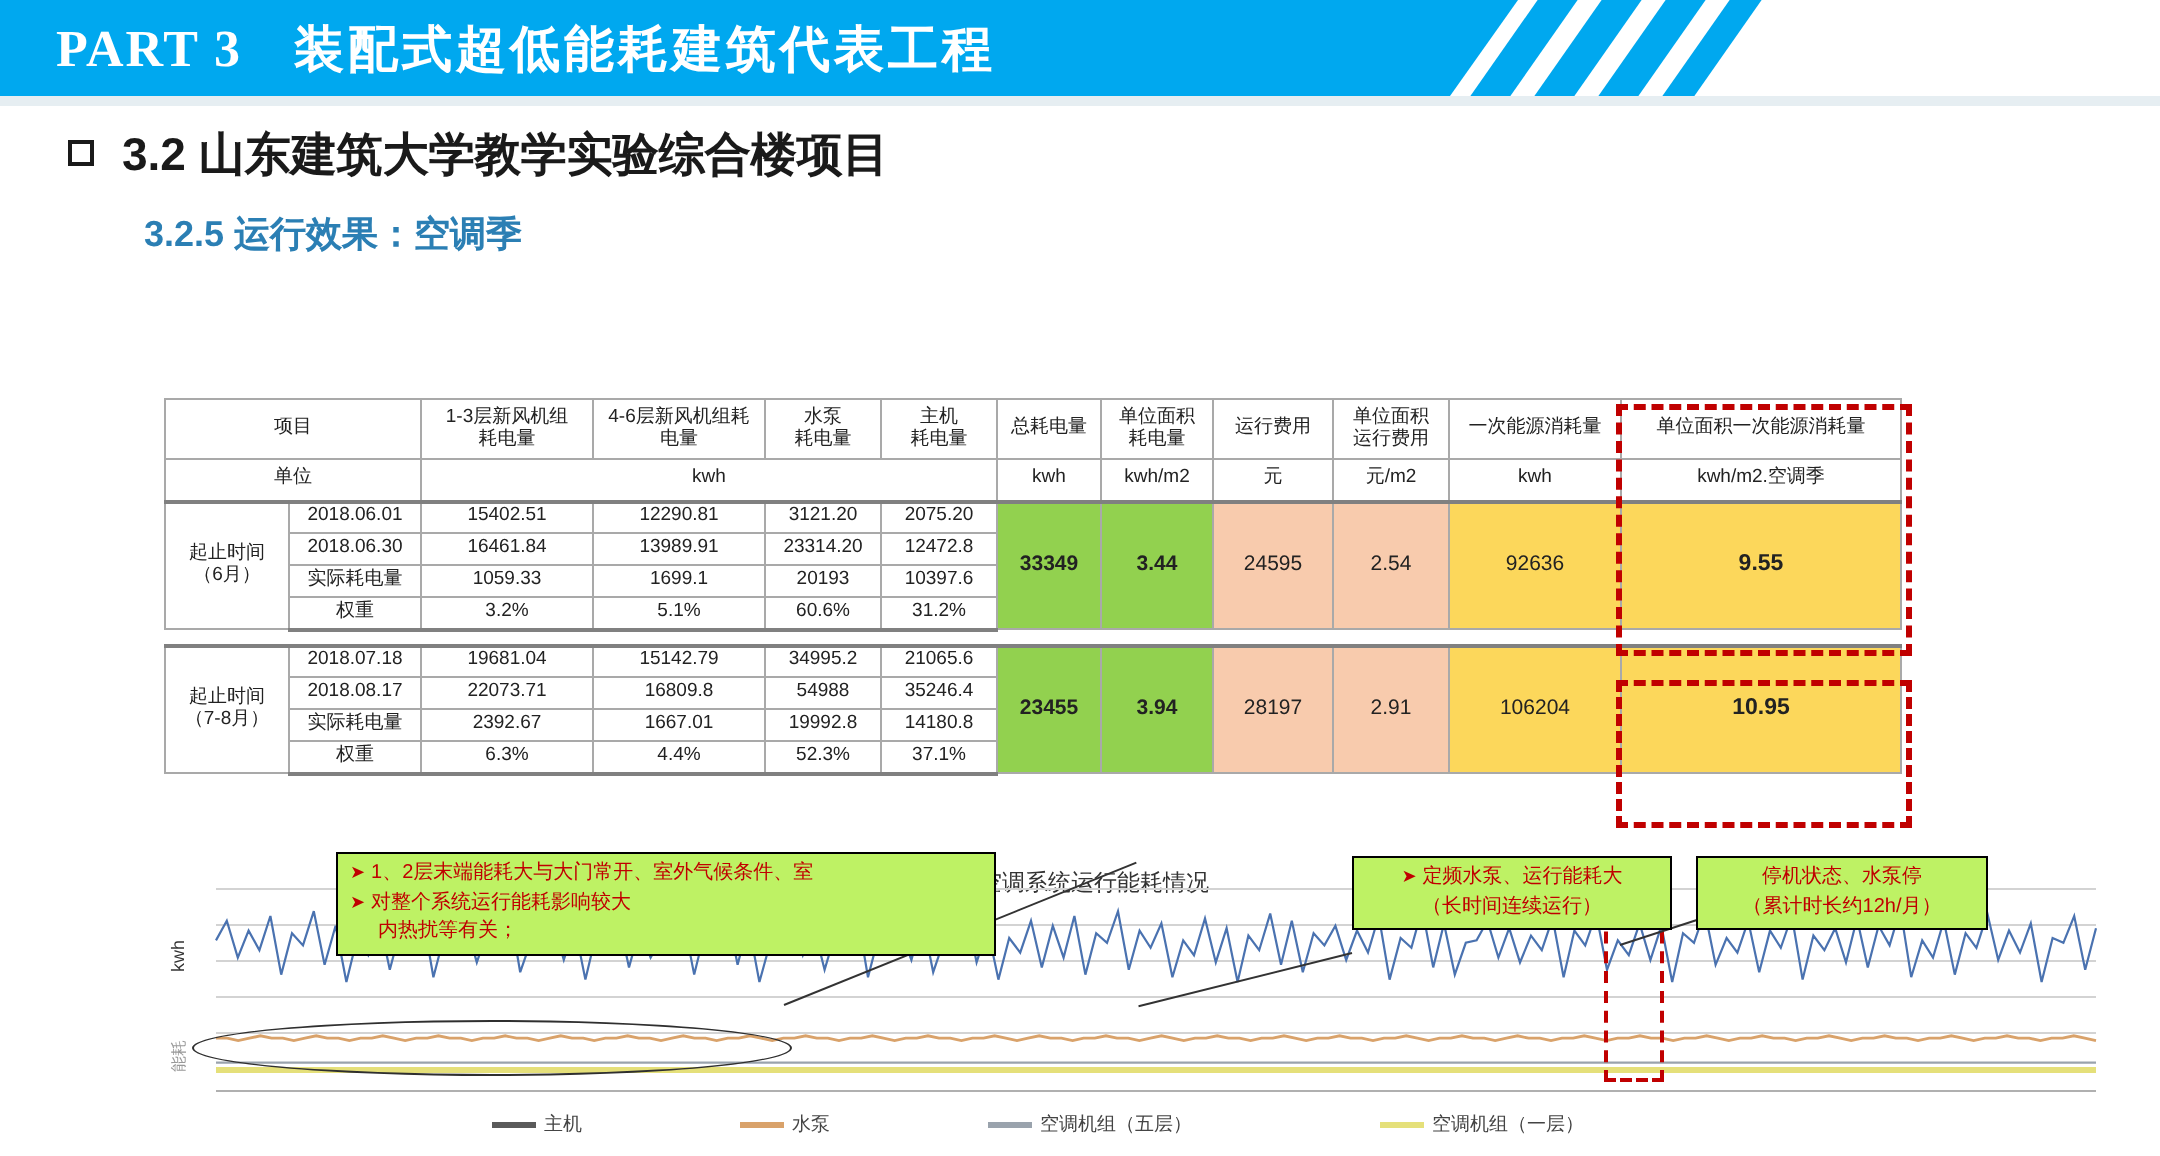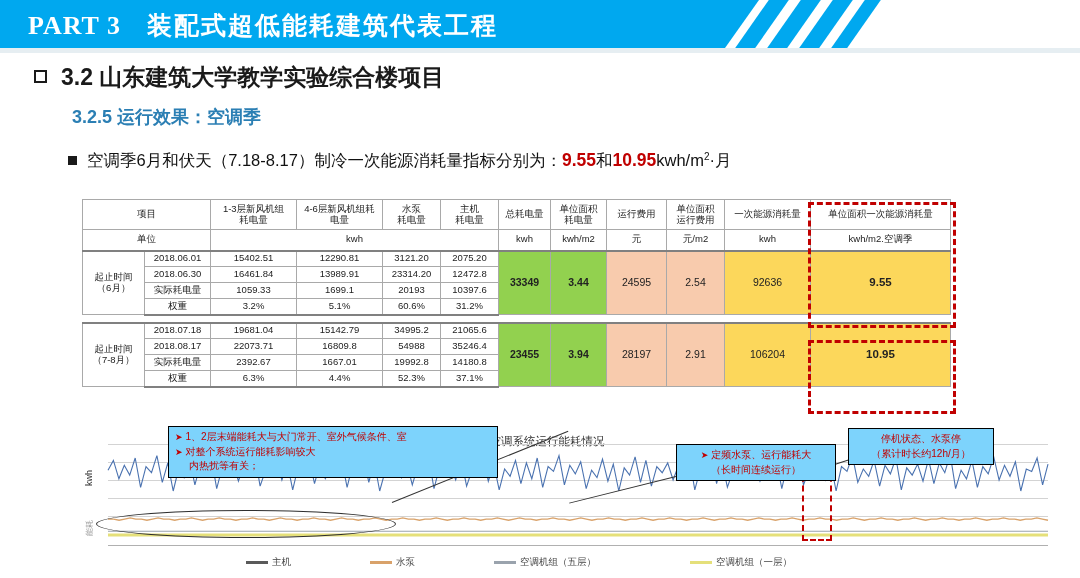--- a/index.html
+++ b/index.html
@@ -127,21 +127,21 @@
     white-space:nowrap;
   }
   .chart-title {
     position:absolute; left:455px; top:10px;
     font-size:11.5px; color:#333; white-space:nowrap;
     font-family:"Liberation Serif","DejaVu Serif",serif;
   }
 
   
   .callout {
-    position:absolute; background:#7dd3fc; border:1px solid #000;
+    position:absolute; background:#bef264; border:1px solid #000;
     font-size:10px; color:#c00000; line-height:1.45; padding:3px 6px;
     white-space:nowrap;
   }
   .callout .arrow-li { color:#c00000; margin-right:3px; font-size:9px; }
   .callout.plain { color:#c00000; text-align:center; }
   .leader { position:absolute; background:#333; height:1px; transform-origin: left center; }
 
   .ellipse-ann {
     position:absolute; border:1.6px solid #2f2f2f; border-radius:50%;
     pointer-events:none;
@@ -175,23 +175,20 @@
       <span>PART 3</span><span class="cn">装配式超低能耗建筑代表工程</span>
     </div>
     <div class="header-underline"></div>
   </div>
 
   <div class="sec-title">
     <span class="sq"></span><span>3.2 山东建筑大学教学实验综合楼项目</span>
   </div>
   <div class="sub-title">3.2.5 运行效果：空调季</div>
 
-  <div class="bullet-line">
-    <span class="sq"></span><span>空调季6月和伏天（7.18-8.17）制冷一次能源消耗量指标分别为：</span><span class="red">9.55</span><span>和</span><span class="red">10.95</span><span>kwh/m</span><sup>2</sup><span>·月</span>
-  </div>
 
   <div class="tbl-wrap">
     <table class="main">
       <colgroup>
         <col style="width:62px">
           <col style="width:66px">
         <col style="width:86px">
           <col style="width:86px">
           <col style="width:58px">
           <col style="width:58px">
@@ -340,21 +337,21 @@
     <div class="leader" style="left:392px; top:78px; width:190px; transform:rotate(-22deg);"></div>
     <div class="leader" style="left:676px; top:52px; width:110px; transform:rotate(166deg);"></div>
     <div class="leader" style="left:810px; top:48px; width:80px; transform:rotate(-18deg);"></div>
 
     <div class="callout" style="left:168px; top:2px; width:330px;">
       <div><span class="arrow-li">➤</span><span>1、2层末端能耗大与大门常开、室外气候条件、室</span></div>
       <div><span class="arrow-li">➤</span><span>对整个系统运行能耗影响较大</span></div>
       <div style="padding-left:14px;"><span>内热扰等有关；</span></div>
     </div>
 
-    <div class="callout" style="left:676px; top:20px; width:160px; text-align:center;">
+    <div class="callout" style="left:676px; top:4px; width:160px; text-align:center;">
       <div><span class="arrow-li">➤</span><span>定频水泵、运行能耗大</span></div>
       <div><span>（长时间连续运行）</span></div>
     </div>
 
     <div class="callout plain" style="left:848px; top:4px; width:146px;">
       <div><span>停机状态、水泵停</span></div>
       <div><span>（累计时长约12h/月）</span></div>
     </div>
 
     <div class="legend">

